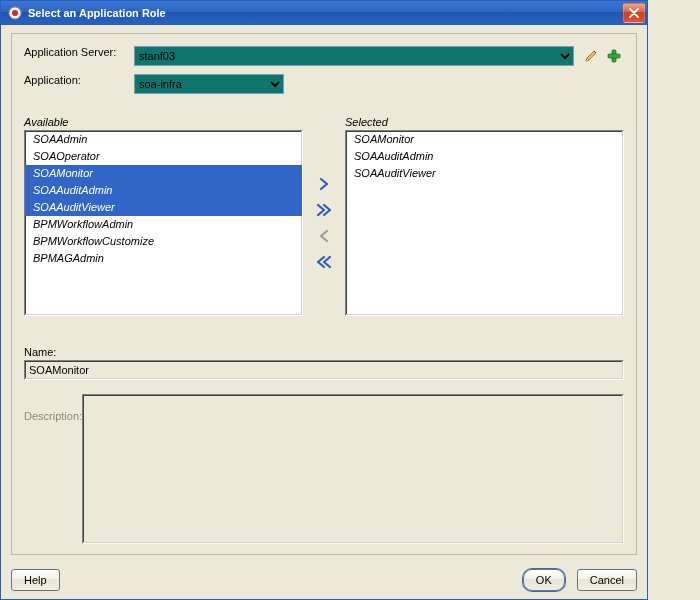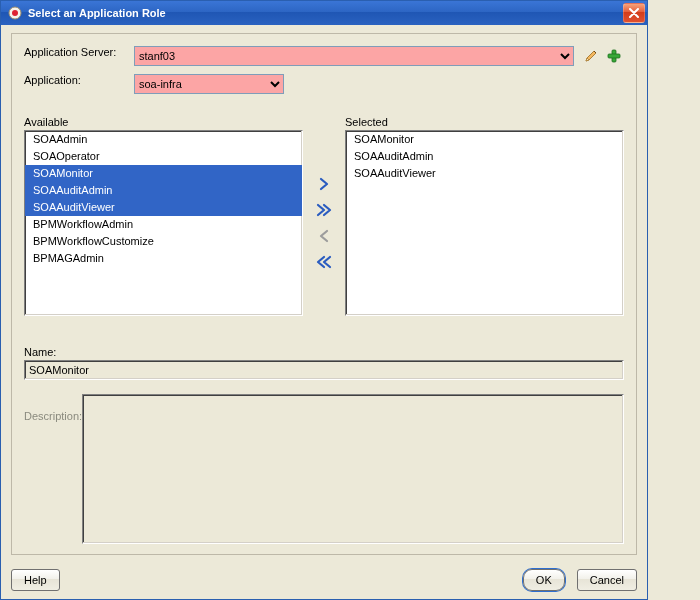--- a/index.html
+++ b/index.html
@@ -72,21 +72,21 @@
     margin-bottom: 8px;
   }
   .form-label {
     width: 110px;
     color: #000;
   }
   select.combo {
     height: 20px;
     font: inherit;
     border: 1px solid #7f9db9;
-    background: #fca5a5;
+    background: #0f766e;
     box-sizing: border-box;
   }
   .server-combo { flex: 1; margin-right: 6px; }
   .app-combo { width: 150px; }
   .icon-btn {
     width: 20px; height: 20px;
     display: inline-flex; align-items:center; justify-content:center;
     cursor: pointer;
     margin-left: 2px;
   }
@@ -95,20 +95,21 @@
     display: flex;
     margin-top: 14px;
     height: 200px;
     flex: none;
   }
   .list-col {
     display: flex;
     flex-direction: column;
     flex: 1;
     min-width: 0;
+    font-style: italic;
   }
   .list-label {
     margin-bottom: 2px;
     color: #000;
   }
   .listbox {
     flex: 1;
     background: #fff;
     border-top: 1px solid #808080;
     border-left: 1px solid #808080;

